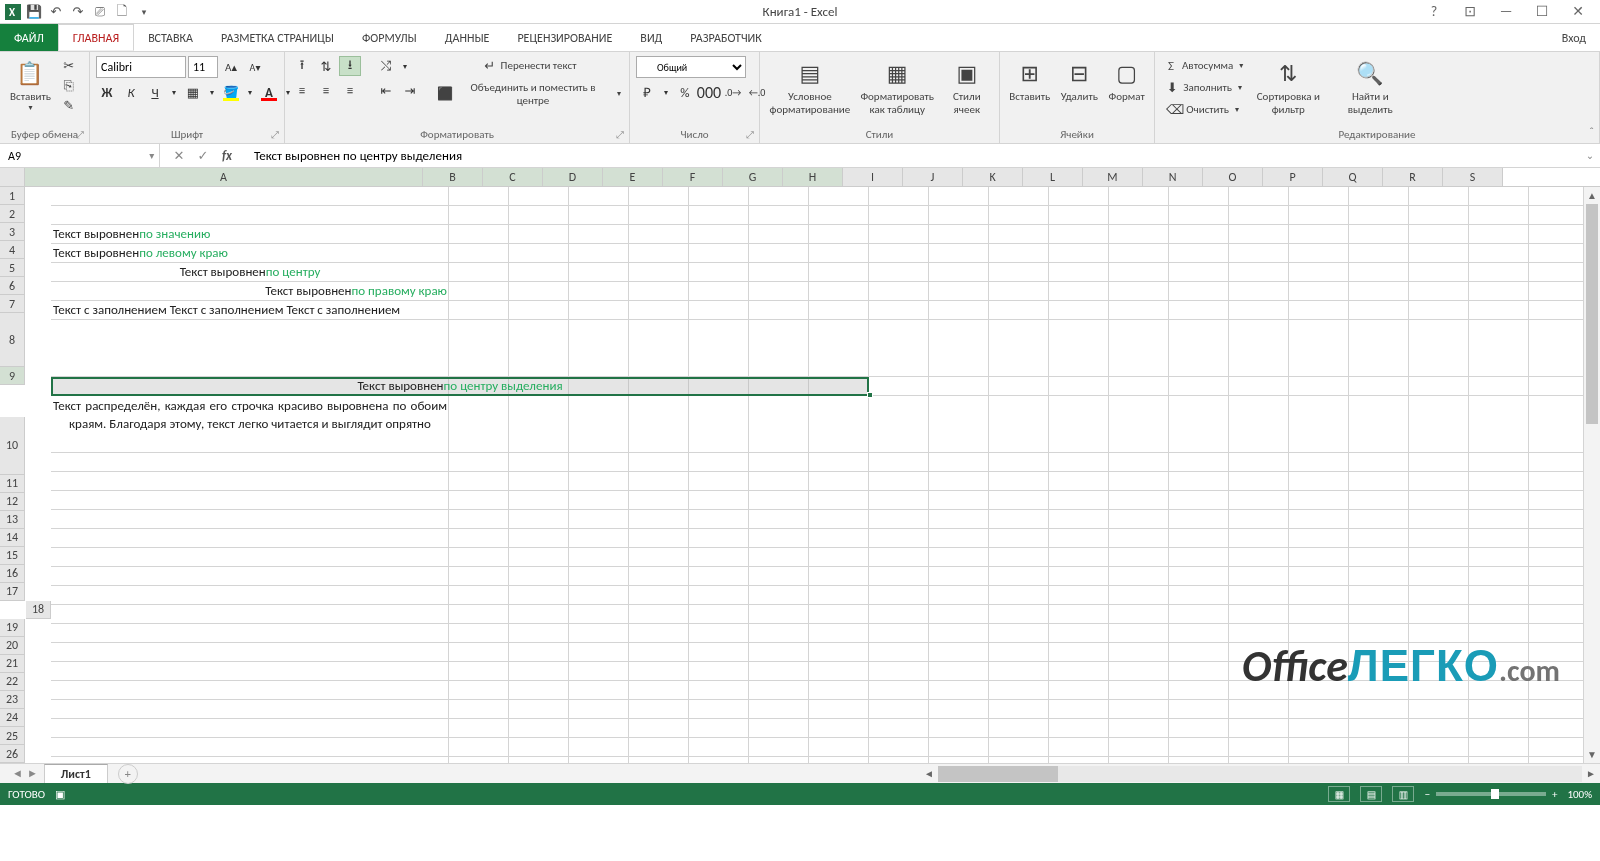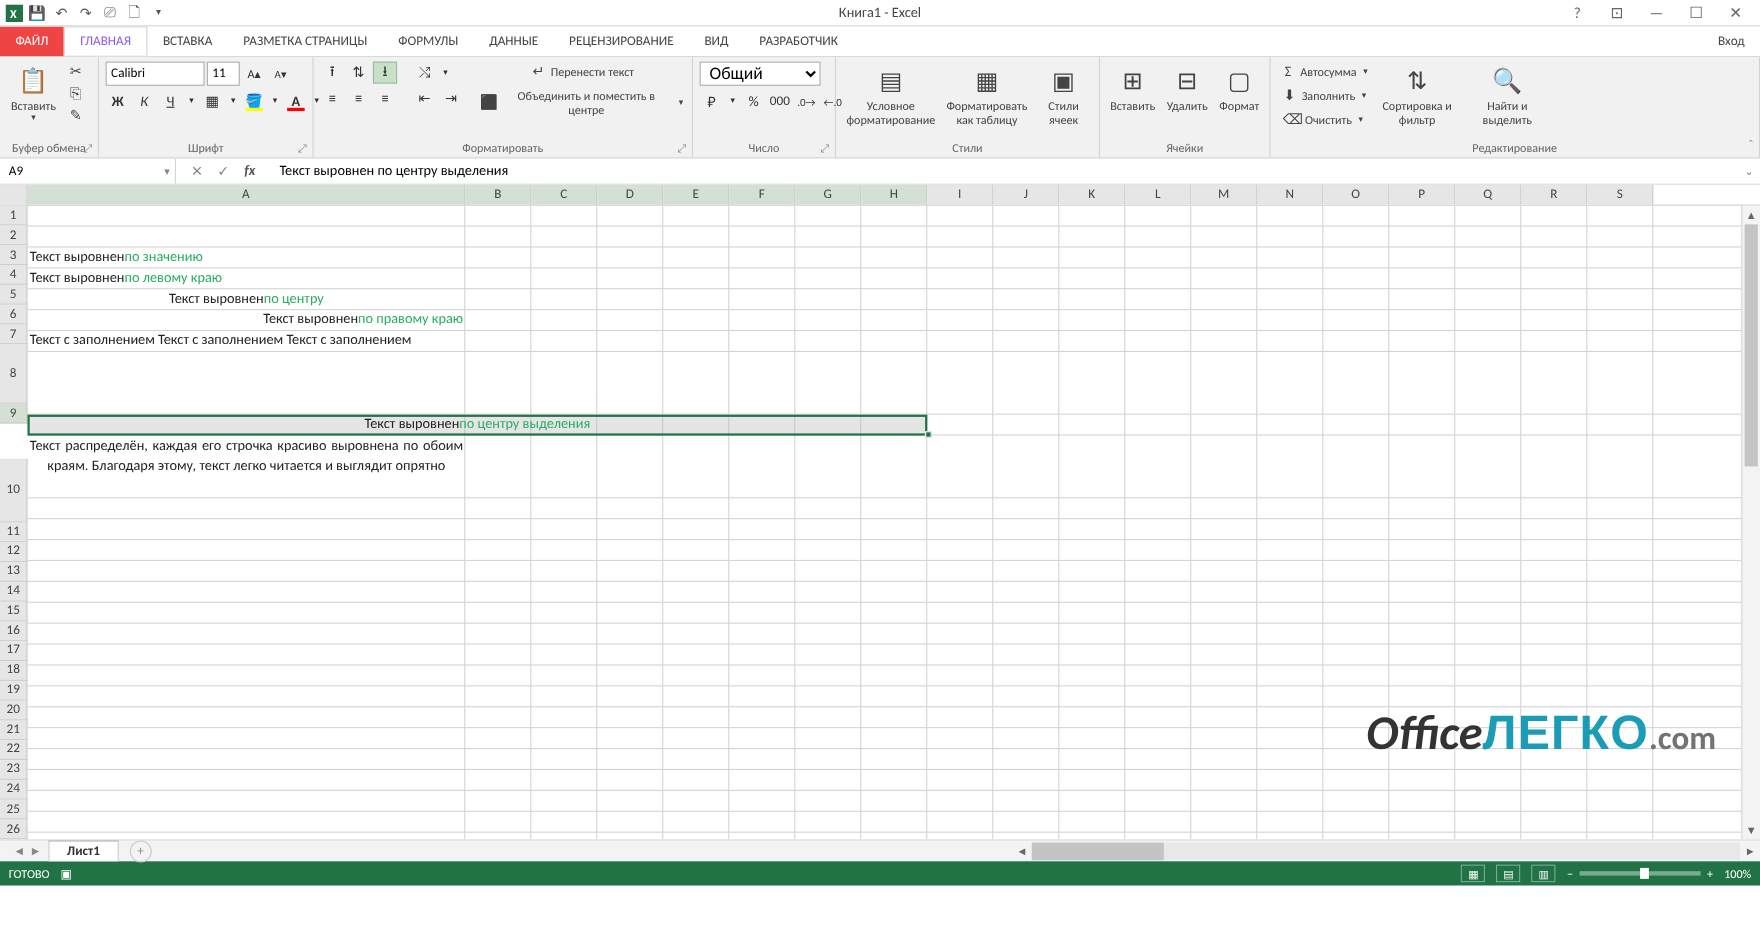--- a/index.html
+++ b/index.html
@@ -6,22 +6,22 @@
 body { background: #fff; font-size: 12px; color: #333; overflow: hidden; width: 1600px; height: 861px; position: relative; }
 .title-bar { height: 24px; background: #fff; display: flex; align-items: center; border-bottom: 1px solid #d4d4d4; position: relative; }
 .title-bar .qat { display: flex; align-items: center; gap: 2px; padding-left: 4px; }
 .title-bar .qat .qbtn { width: 20px; height: 20px; display: flex; align-items: center; justify-content: center; font-size: 13px; color: #555; cursor: pointer; }
 .title-bar .qat .logo { width: 18px; height: 18px; display:flex; align-items:center; justify-content:center;}
 .title-bar .title-text { position: absolute; left: 50%; transform: translateX(-50%); font-size: 13px; color: #444; }
 .title-bar .win-controls { margin-left: auto; display: flex; gap: 8px; padding-right: 8px; }
 .title-bar .win-controls span { width: 28px; height: 20px; display:flex; align-items:center; justify-content:center; font-size: 14px; color: #666; cursor:pointer; }
 .ribbon-tabs { height: 28px; background: #fff; display: flex; align-items: stretch; border-bottom: 1px solid #d4d4d4; }
 .ribbon-tabs .tab { padding: 0 14px; display: flex; align-items: center; font-size: 12px; color: #444; cursor: pointer; text-transform: uppercase; }
-.ribbon-tabs .tab.file { background: #ef4444; color: #fff; }
-.ribbon-tabs .tab.active { border: 1px solid #d4d4d4; border-bottom: 1px solid #f1f1f1; background: #fff; color:#8b5cf6;}
+.ribbon-tabs .tab.file { background: #15803d; color: #fff; }
+.ribbon-tabs .tab.active { border: 1px solid #d4d4d4; border-bottom: 1px solid #f1f1f1; background: #fff; color:#b91c1c;}
 .ribbon-tabs .login { margin-left: auto; padding: 0 14px; display: flex; align-items: center; font-size: 12px; color: #444; }
 .ribbon { height: 92px; background: #f1f1f1; border-bottom: 1px solid #d4d4d4; display: flex; position: relative; }
 .rgroup { border-right: 1px solid #d4d4d4; display: flex; flex-direction: column; justify-content: space-between; padding: 4px 6px 2px; position: relative; }
 .rgroup .body { display: flex; align-items: flex-start; gap: 4px; flex: 1; }
 .rgroup .glabel { font-size: 11px; color: #666; text-align: center; padding-top: 2px; }
 .rbtn { display: flex; flex-direction: column; align-items: center; justify-content: center; padding: 2px 4px; cursor: pointer; font-size: 11px; color: #444; text-align:center; line-height: 1.2; min-width: 20px; min-height: 20px; }
 .rbtn .ricon { width: 32px; height: 32px; display:flex; align-items:center; justify-content:center; font-size: 22px; }
 .rbtn.small { flex-direction: row; gap: 3px; padding: 1px 2px; }
 .rbtn.small .ricon { width: 16px; height: 16px; font-size: 13px; }
 .vstack { display: flex; flex-direction: column; gap: 0px; }
@@ -73,21 +73,21 @@
 .status-bar .macro-icon { margin-left: 10px; }
 .status-bar .right { margin-left: auto; display:flex; align-items:center; gap:10px;}
 .view-btn { width:22px; height:16px; display:flex; align-items:center; justify-content:center; border:1px solid rgba(255,255,255,0.4); cursor:pointer; font-size:10px;}
 .zoom-slider { display:flex; align-items:center; gap:6px;}
 .zoom-slider .track { width: 110px; height: 4px; background: rgba(255,255,255,0.4); position:relative;}
 .zoom-slider .thumb { position:absolute; left:50%; top:-3px; width:8px; height:10px; background:#fff;}
 .watermark { position: absolute; bottom: 70px; right: 40px; font-family: Georgia, serif; font-size: 44px; font-weight: bold; pointer-events: none; }
 .watermark .o1 { color: #333; font-style: italic; }
 .watermark .o2 { color: #1a9cb7; font-family: Arial, sans-serif; letter-spacing: 1px;}
 .watermark .o3 { color:#737373; font-size: 30px;}
-.numfmt select { border:1px solid #ababab; height: 22px; width: 110px; font-size:16px; background:#fff; padding:0 4px;}
+.numfmt select { border:1px solid #ababab; height: 22px; width: 110px; font-size:10px; background:#fff; padding:0 16px;}
 .abtn { width: 22px; height: 20px; display:flex; align-items:center; justify-content:center; font-size: 13px; cursor:pointer; border:1px solid transparent;}
 .abtn.active { background: #c8e0c8; border:1px solid #9bbf9b;}
 .vscroll { position:absolute; right:0; top:19px; bottom:0; width:17px; background:#f3f3f3; border-left:1px solid #d4d4d4;}
 .vscroll .arr{ height:17px; display:flex; align-items:center; justify-content:center; font-size:10px; color:#666;}
 .vscroll .track{ position:absolute; top:17px; bottom:17px; left:0; right:0;}
 .vscroll .thumb{ position:absolute; top:0; left:2px; right:2px; height:220px; background:#c4c4c4;}
 </style>
 </head>
 <body>
 
@@ -224,21 +224,21 @@
     <div class="dlg-launcher">⤢</div>
   </div>
 
   <div class="rgroup numfmt" style="width:130px;">
     <div class="body vstack" style="gap:4px;">
       <select><option>Общий</option></select>
       <div class="hstack">
         <span class="abtn">₽</span>
         <span class="abtn" style="width:12px;font-size:8px;">▾</span>
         <span class="abtn">%</span>
-        <span class="abtn" style="font-size:12px;">000</span>
+        <span class="abtn" style="font-size:16px;">000</span>
         <span class="abtn" style="font-size:10px;">.0→</span>
         <span class="abtn" style="font-size:10px;">←.0</span>
       </div>
     </div>
     <div class="glabel">Число</div>
     <div class="dlg-launcher">⤢</div>
   </div>
 
   <div class="rgroup" style="width:240px;">
     <div class="body">
@@ -358,21 +358,21 @@
         <div class="row-h" style="height: 57px;">8</div>
         <div class="row-h sel" style="height: 19px;">9</div>
         <div class="row-h" style="height: 61px; margin-top: 32px;">10</div>
         <div class="row-h" style="height: 19px;">11</div>
         <div class="row-h" style="height: 19px;">12</div>
         <div class="row-h" style="height: 19px;">13</div>
         <div class="row-h" style="height: 19px;">14</div>
         <div class="row-h" style="height: 19px;">15</div>
         <div class="row-h" style="height: 19px;">16</div>
         <div class="row-h" style="height: 19px;">17</div>
-        <div class="row-h" style="height: 19px;">18</div>
+        <div class="row-h" style="height: 19px; margin-left: 26px;">18</div>
         <div class="row-h" style="height: 19px;">19</div>
         <div class="row-h" style="height: 19px;">20</div>
         <div class="row-h" style="height: 19px;">21</div>
         <div class="row-h" style="height: 19px;">22</div>
         <div class="row-h" style="height: 19px;">23</div>
         <div class="row-h" style="height: 19px;">24</div>
         <div class="row-h" style="height: 19px;">25</div>
         <div class="row-h" style="height: 19px;">26</div>
       </div>
     <div class="cells-viewport" id="cells">

